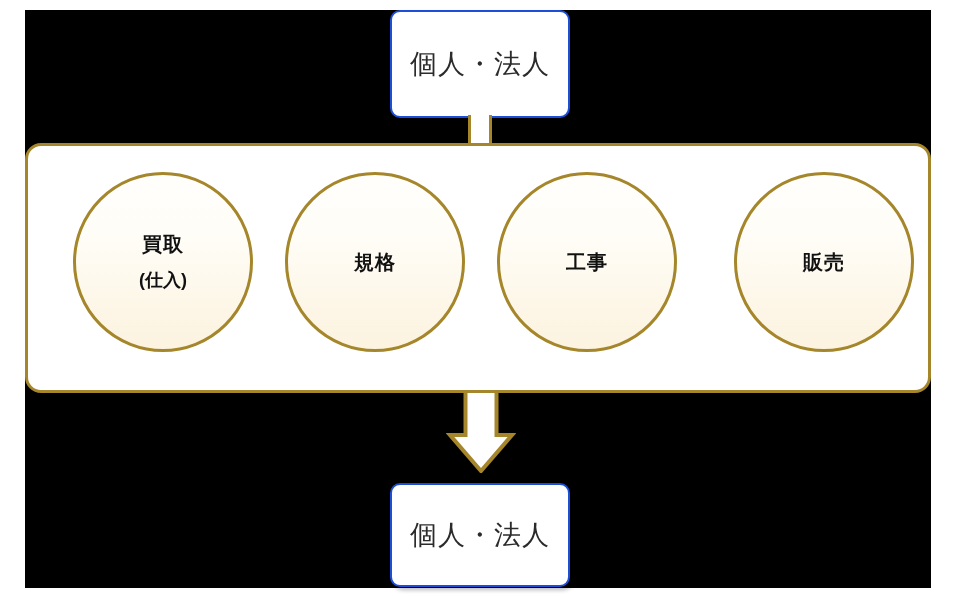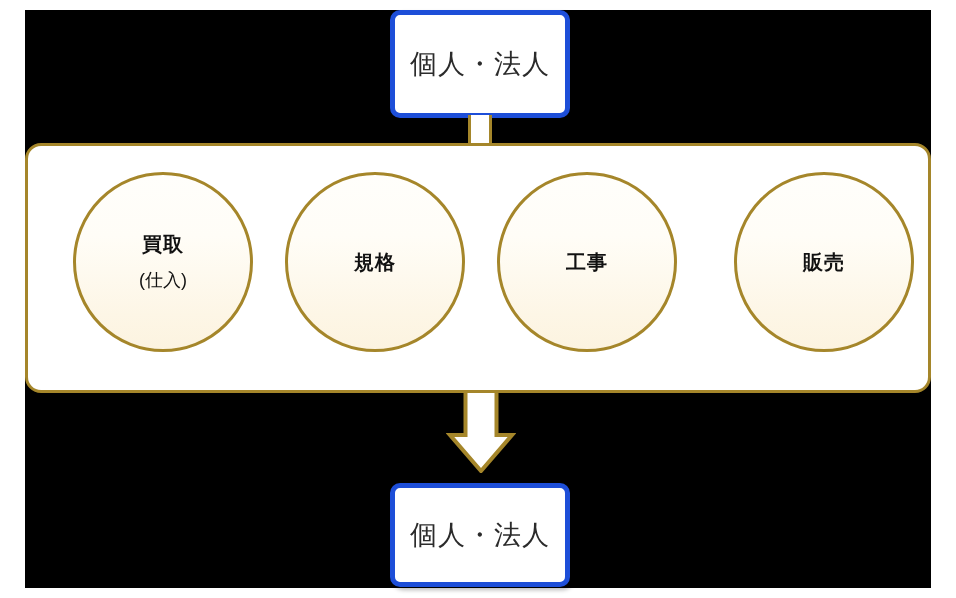--- a/index.html
+++ b/index.html
@@ -26,21 +26,21 @@
     top: 10px;
     width: 906px;
     height: 578px;
     background: #000000;
   }
 
   
   .endbox {
     position: absolute;
     background: #ffffff;
-    border: 5px solid #1d4ed8;
+    border: 2px solid #1d4ed8;
     border-radius: 10px;
     box-shadow: 3px 3px 4px rgba(0,0,0,0.28);
     display: flex;
     align-items: center;
     justify-content: center;
     box-sizing: border-box;
   }
   .endbox .label {
     font-size: 27px;
     color: #2b2b2b;
@@ -113,21 +113,21 @@
   .circle .c-main {
     font-size: 20px;
     font-weight: bold;
     color: #111111;
     line-height: 1.05;
     letter-spacing: 1px;
     white-space: nowrap;
   }
   .circle .c-sub {
     font-size: 18px;
-    font-weight: normal;
+    font-weight: bold;
     color: #111111;
     line-height: 1.1;
     margin-top: 16px;
     white-space: nowrap;
   }
   .circle.c0 { left: 45px; }
   .circle.c1 { left: 257px; }
   .circle.c2 { left: 469px; }
   .circle.c3 { left: 706px; }
 

